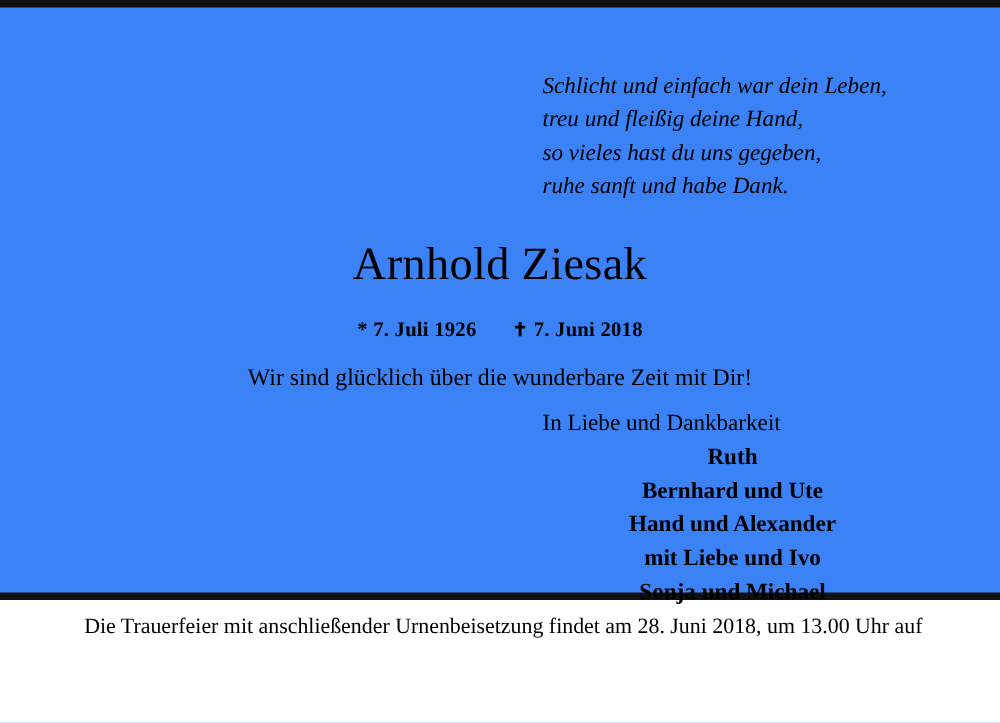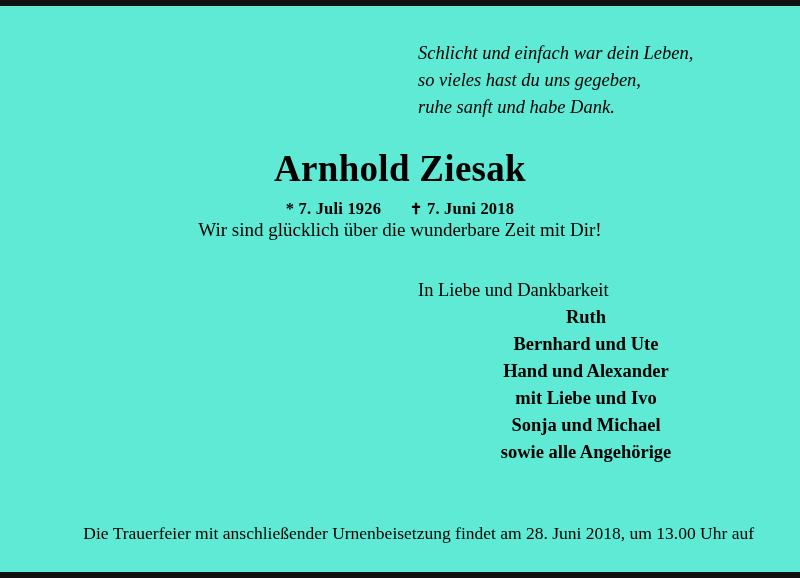--- a/index.html
+++ b/index.html
@@ -11,25 +11,25 @@
     width: 800px;
     height: 578px;
     font-family: "Liberation Serif", serif;
     color: #000000;
     overflow: hidden;
   }
   .notice {
     position: relative;
     box-sizing: border-box;
     width: 800px;
-    height: 578px;
-    background: #5eead4;
+    height: 480px;
+    background: #3b82f6;
     border-top: 6px solid #111111;
     border-bottom: 6px solid #111111;
-    padding: 0;
+    padding: 16px;
   }
   .inner {
     box-sizing: border-box;
     width: 100%;
     height: 100%;
     padding: 34px 46px 18px 46px;
     display: flex;
     flex-direction: column;
   }
   
@@ -41,43 +41,44 @@
     margin-left: 372px;
   }
   .verse div {
     white-space: nowrap;
   }
   .name {
     text-align: center;
     font-size: 37px;
     letter-spacing: 0.3px;
     margin-top: 27px;
-    margin-bottom: 0;
-    font-weight: bold;
+    margin-bottom: 12px;
+    font-weight: normal;
   }
   .dates {
     text-align: center;
     font-size: 16.5px;
     margin-top: 9px;
     letter-spacing: 0.2px;
     font-weight: bold;
   }
   .dates .sep {
     display: inline-block;
     width: 20px;
   }
   .dagger {
     font-size: 15px;
   }
   .tribute {
     text-align: center;
     font-size: 19px;
+    margin-top: 18px;
   }
   .family {
-    margin-top: 36px;
+    margin-top: 12px;
     margin-left: 372px;
     font-size: 18.5px;
     line-height: 1.46;
   }
   .family .lead {
     font-weight: normal;
   }
   .family .nm {
     font-weight: bold;
     text-align: center;
@@ -92,20 +93,21 @@
   .footer div { white-space: nowrap; text-align: right; }
 </style>
 </head>
 <body>
 
 <div class="notice">
   <div class="inner">
 
     <div class="verse">
       <div>Schlicht und einfach war dein Leben,</div>
+      <div>treu und fleißig deine Hand,</div>
       <div>so vieles hast du uns gegeben,</div>
       <div>ruhe sanft und habe Dank.</div>
     </div>
 
     <div class="name">Arnhold Ziesak</div>
 
     <div class="dates">
       <span>* 7. Juli 1926</span>
       <span class="sep"></span>
       <span class="dagger">✝</span>
@@ -114,21 +116,20 @@
 
     <div class="tribute">Wir sind glücklich über die wunderbare Zeit mit Dir!</div>
 
     <div class="family">
       <div class="lead">In Liebe und Dankbarkeit</div>
       <div class="nm">Ruth</div>
       <div class="nm">Bernhard und Ute</div>
       <div class="nm">Hand und Alexander</div>
       <div class="nm">mit Liebe und Ivo</div>
       <div class="nm">Sonja und Michael</div>
-      <div class="nm">sowie alle Angehörige</div>
     </div>
 
     <div class="footer">
       <div>Die Trauerfeier mit anschließender Urnenbeisetzung findet am 28. Juni 2018, um 13.00 Uhr auf</div>
     </div>
 
   </div>
 </div>
 
 </body></html>

